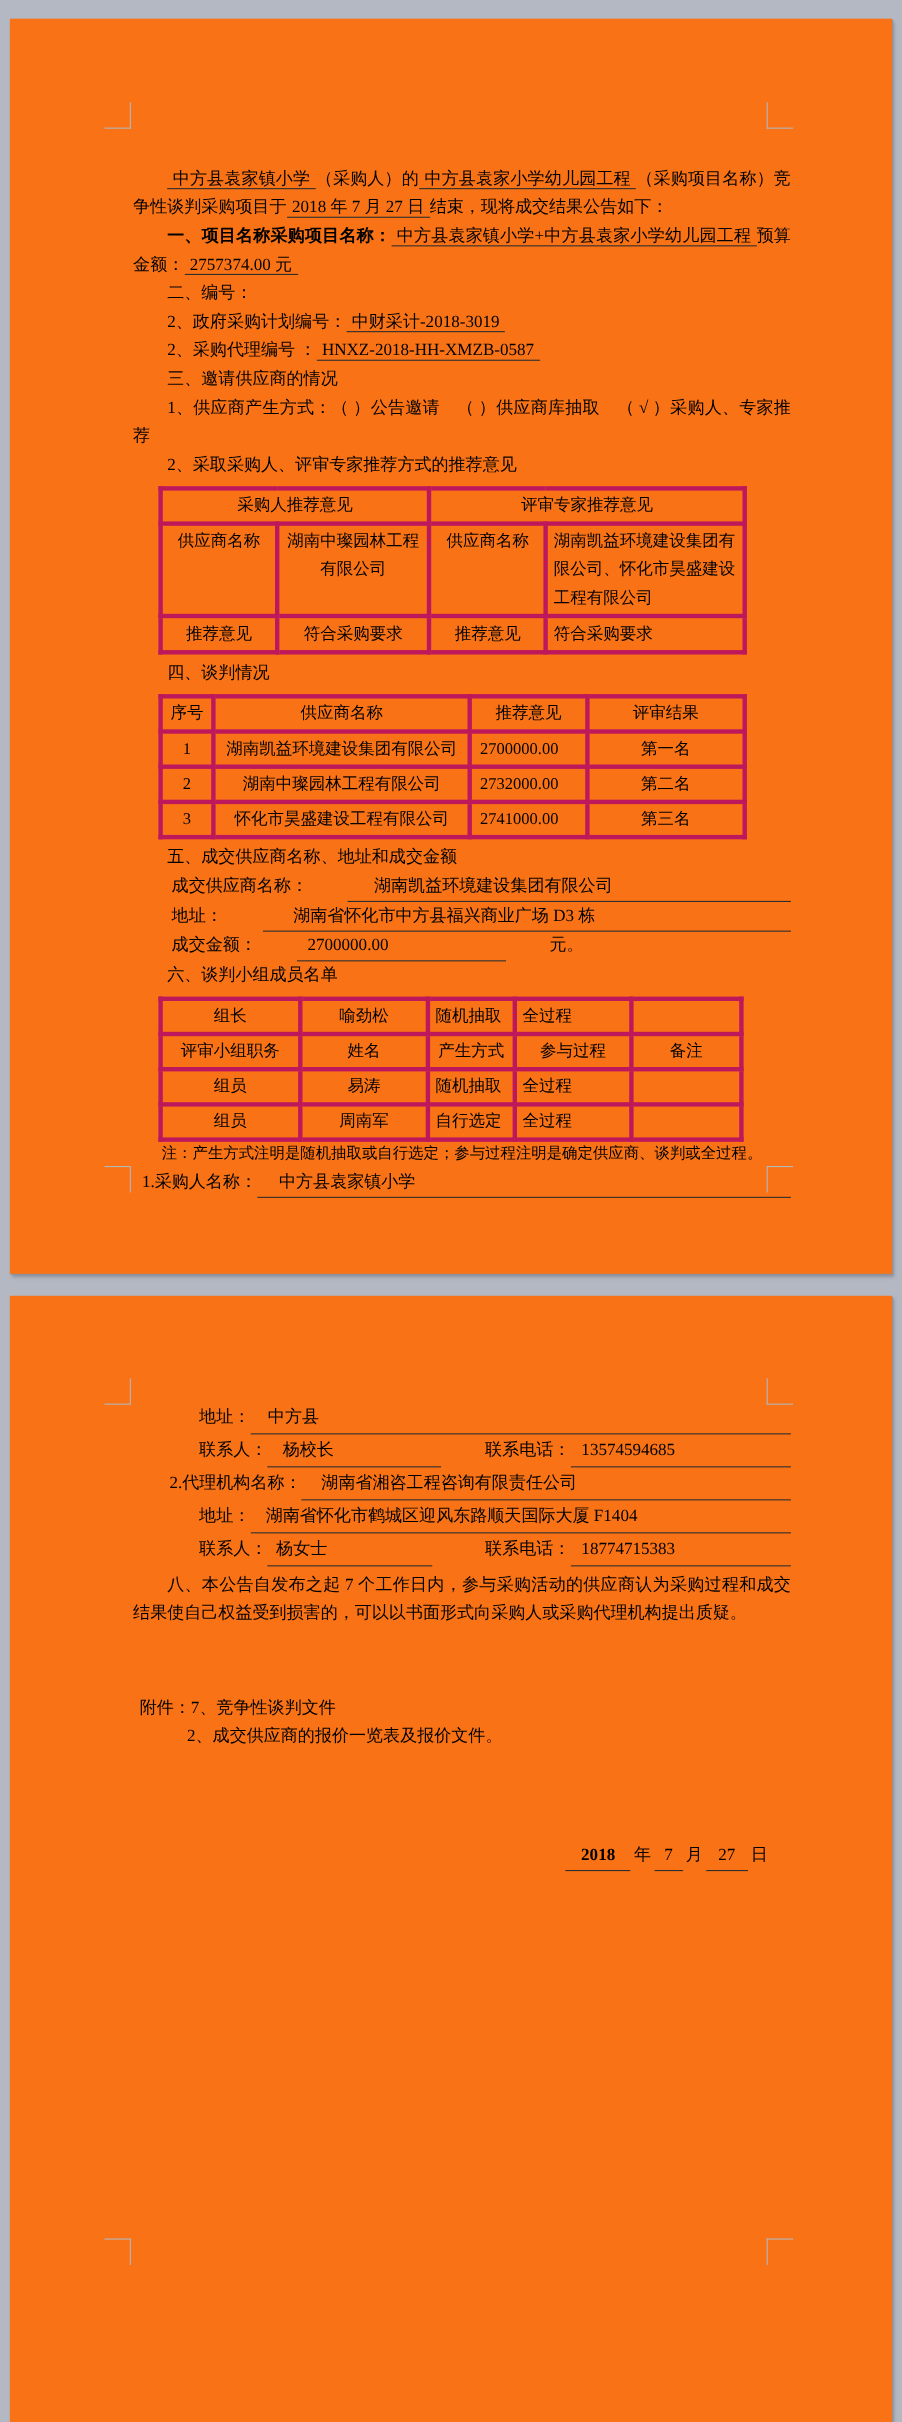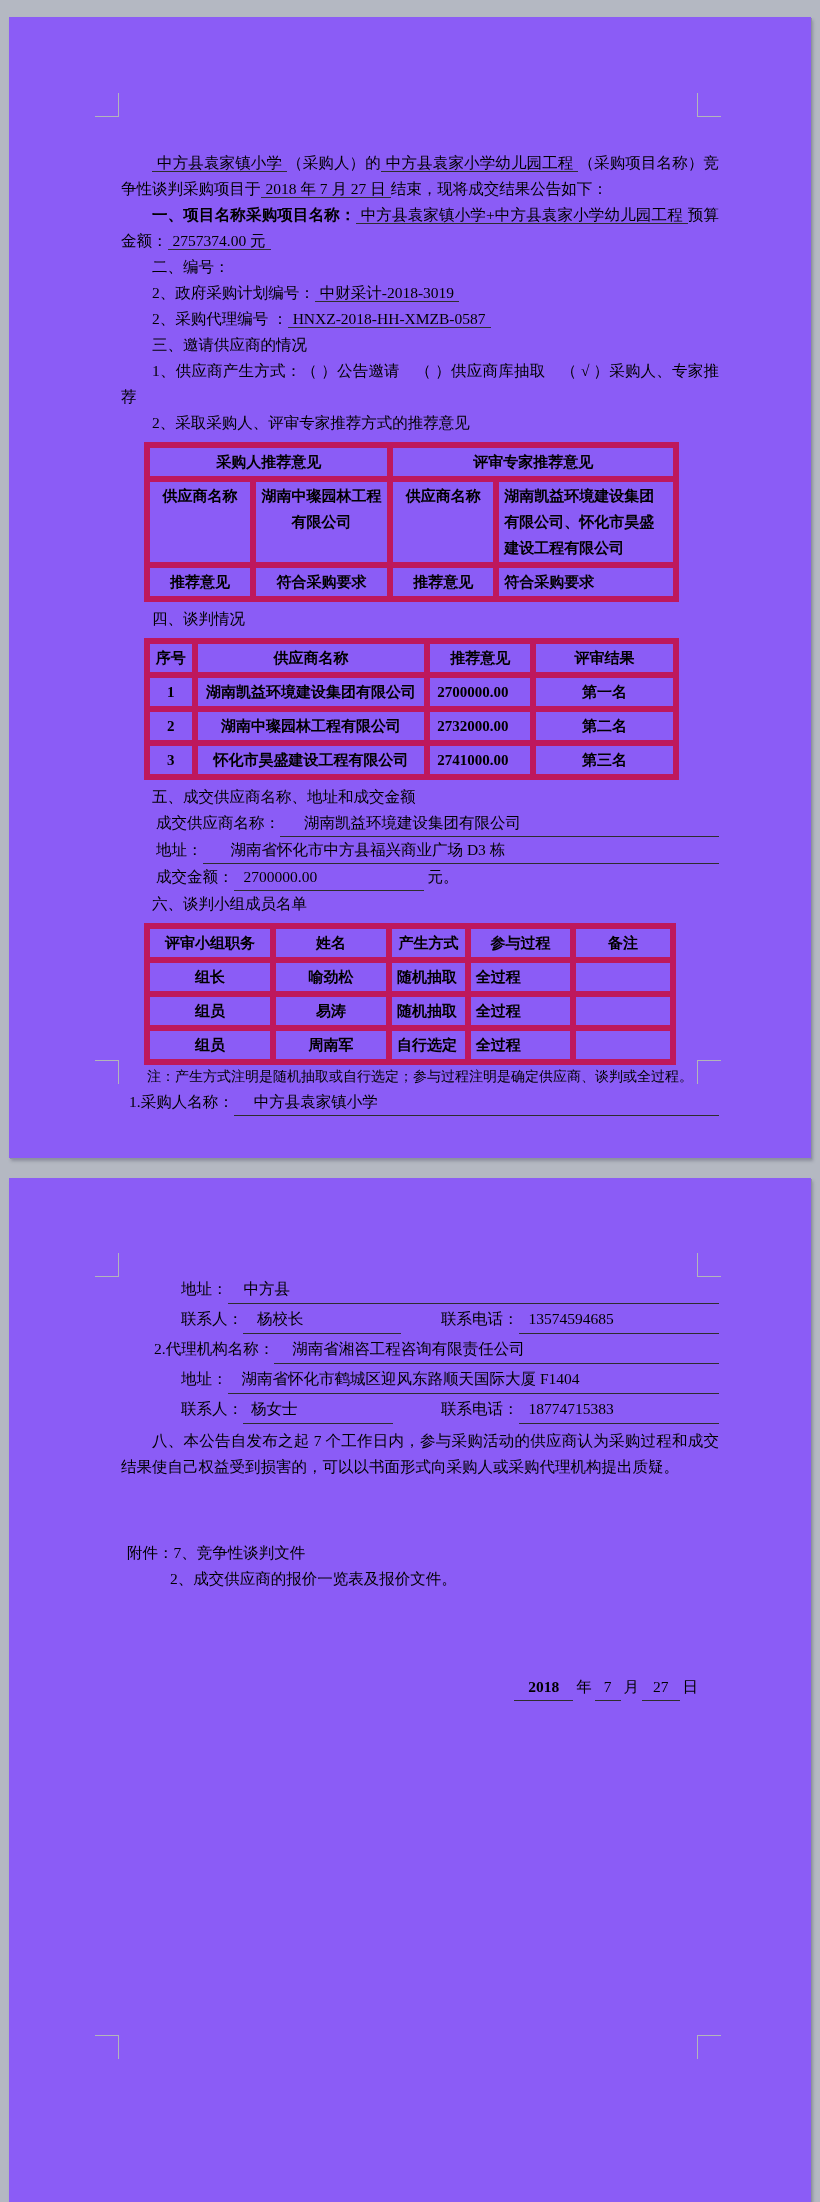--- a/index.html
+++ b/index.html
@@ -5,21 +5,21 @@
   * { margin:0; padding:0; box-sizing:border-box; }
   html,body { width:820px; height:2202px; overflow:hidden; }
   body {
     background:#b4b8c2;
     font-family:"Liberation Serif","DejaVu Serif",serif;
     color:#000;
     position:relative;
   }
   .page {
     position:absolute; left:9px; width:802px; height:1141px;
-    background:#8b5cf6;
+    background:#f97316;
     box-shadow:1px 1px 0 #8d929e, 2px 3px 3px rgba(90,95,110,.45);
   }
   #page1 { top:17px; }
   #page2 { top:1178px; }
   
   .mark { position:absolute; width:24px; height:24px; }
   .mark.tl { border-right:1px solid #b3b6ba; border-bottom:1px solid #b3b6ba; }
   .mark.tr { border-left:1px solid #b3b6ba;  border-bottom:1px solid #b3b6ba; }
   .mark.bl { border-right:1px solid #b3b6ba; border-top:1px solid #b3b6ba; }
   .mark.br { border-left:1px solid #b3b6ba;  border-top:1px solid #b3b6ba; }
@@ -32,29 +32,29 @@
   .para, .item { text-indent:2em; }
   .h { font-weight:normal; text-indent:2em; }
   .u { border-bottom:1px solid #2e2e2e; }
   .px { padding:0 5px; }
   b.lead { font-weight:bold; }
   
   .row { display:flex; }
   .row .lbl { white-space:nowrap; }
   .row .val { border-bottom:1px solid #2e2e2e; }
   .row .grow { flex:1; }
-  .ind2 { padding-left:35px; }        
+  .ind2 { padding-left:35px;gap:36px; }        
   .indA { padding-left:8px;  }        
   .indB { padding-left:33px; }        
   .indC { padding-left:60px; }        
   .p2line { line-height:29px; }
   
   table { border-collapse:collapse; margin-left:23px; width:535px;
           font-size:15px; line-height:26px; text-align:center; margin-top:6px; }
-  th, td { border:6px solid #be185d; font-weight:bold; padding:1px 3px; vertical-align:middle; }
+  th, td { border:4px solid #be185d; font-weight:normal; padding:1px 3px; vertical-align:middle; }
   #recommend-table th { height:30px; }
   #recommend-table .tallrow td { height:80px; vertical-align:top; }
   #recommend-table .lastrow td { height:33px; }
   #recommend-table td.left { text-align:left; padding:1px 5px; }
   #negotiation-table th { height:30px; }
   #negotiation-table td { height:32px; }
   #negotiation-table td.price { text-align:left; padding-left:7px; }
   #panel-table { width:532px; }
   #panel-table th { height:26px; }
   #panel-table td { height:32px; }
@@ -155,32 +155,32 @@
         <span class="lbl">成交金额：</span>
         <span class="val" style="width:190px;padding-left:10px">2700000.00</span>
         <span style="padding-left:4px">元。</span>
       </div>
 
     <p class="h">六、谈判小组成员名单</p>
 
     <table id="panel-table">
       <tbody>
           <tr>
+        <td>组长</td>
+        <td>喻劲松</td>
+        <td class="left">随机抽取</td>
+        <td class="left">全过程</td>
+        <td></td>
+      </tr>
+      <tr>
         <th style="width:24%">评审小组职务</th>
         <th style="width:22%">姓名</th>
         <th style="width:15%">产生方式</th>
         <th style="width:20%">参与过程</th>
         <th style="width:19%">备注</th>
-      </tr>
-      <tr>
-        <td>组长</td>
-        <td>喻劲松</td>
-        <td class="left">随机抽取</td>
-        <td class="left">全过程</td>
-        <td></td>
       </tr>
       <tr>
         <td>组员</td>
         <td>易涛</td>
         <td class="left">随机抽取</td>
         <td class="left">全过程</td>
         <td></td>
       </tr>
       <tr>
         <td>组员</td>

